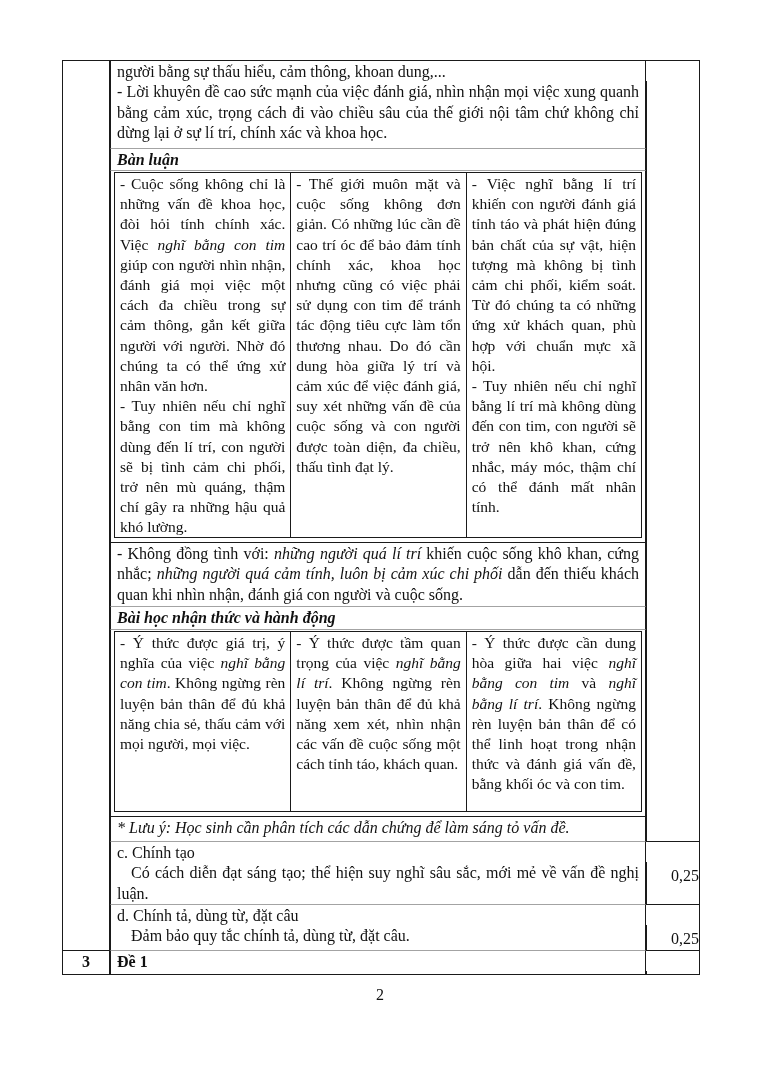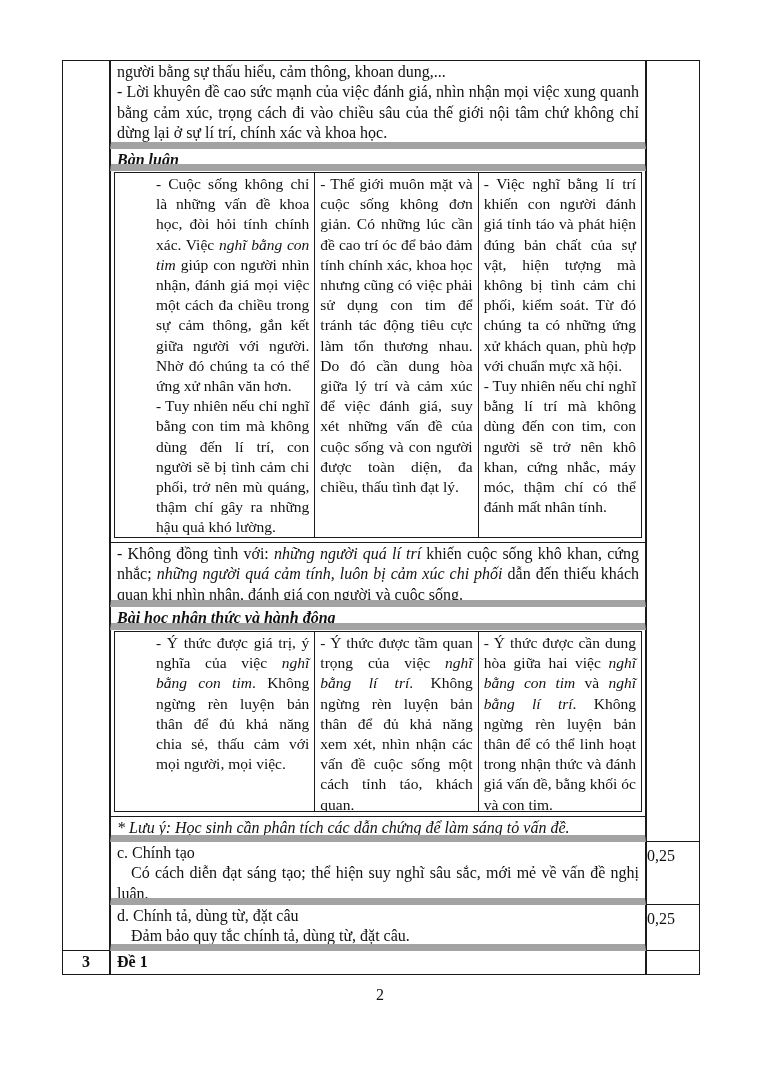--- a/index.html
+++ b/index.html
@@ -18,36 +18,36 @@
     border:1px solid #1a1a1a;
     box-sizing:border-box;
   }
   .rubric > div{box-sizing:border-box;overflow:hidden;}
   
   .c-num{grid-column:1;grid-row:1/10;border-right:1px solid #1a1a1a;border-bottom:1px solid #1a1a1a;}
   .c-num3{grid-column:1;grid-row:10;border-right:1px solid #1a1a1a;
           font-weight:bold;text-align:center;font-size:16px;line-height:21px;}
   
   .cell{grid-column:2;border-left:1px solid #1a1a1a;border-right:1px solid #1a1a1a;
-        border-bottom:7px solid #a3a3a3;padding:1px 6px;font-size:16px;line-height:20.4px;}
+        border-bottom:1px solid #a3a3a3;padding:1px 6px;font-size:16px;line-height:20.4px;}
   .cell.last{border-bottom:none;}
   .cell p{margin:0;text-align:justify;}
   .bi{font-weight:bold;font-style:italic;text-align:left !important;}
   .it{font-style:italic;}
   
   .cellwrap{grid-column:2;border-left:1px solid #1a1a1a;border-right:1px solid #1a1a1a;
             border-bottom:1px solid #1a1a1a;padding:0;}
   .cols3{height:calc(100% - 5px);margin:1px 3px 2px 3px;border:1px solid #1a1a1a;
-         display:grid;grid-template-columns:1fr 1fr 1fr;box-sizing:border-box;padding-left:36px;}
+         display:grid;grid-template-columns:1fr 1fr 1fr;box-sizing:border-box;}
   .col3cell{padding:1px 5px;font-size:15.5px;line-height:20.2px;overflow:hidden;box-sizing:border-box;}
   .col3cell + .col3cell{border-left:1px solid #1a1a1a;}
   .col3cell p{margin:0;text-align:justify;}
   
-  .c-score{grid-column:3;border-left:1px solid #1a1a1a;text-align:left;
-           font-size:16px;line-height:21px;padding-top:3px;}
+  .c-score{grid-column:3;border-left:1px solid #1a1a1a;text-align:right;
+           font-size:16px;line-height:21px;padding-top:3px;margin-top:20px;}
   .c-score.bb{border-bottom:1px solid #1a1a1a;}
   .indent{ text-indent:14px; }
   .pagenum{position:absolute;top:986px;left:0;right:0;text-align:center;font-size:16px;}
 </style>
 </head>
 <body>
 
 <div class="page">
   <div class="rubric">
 

